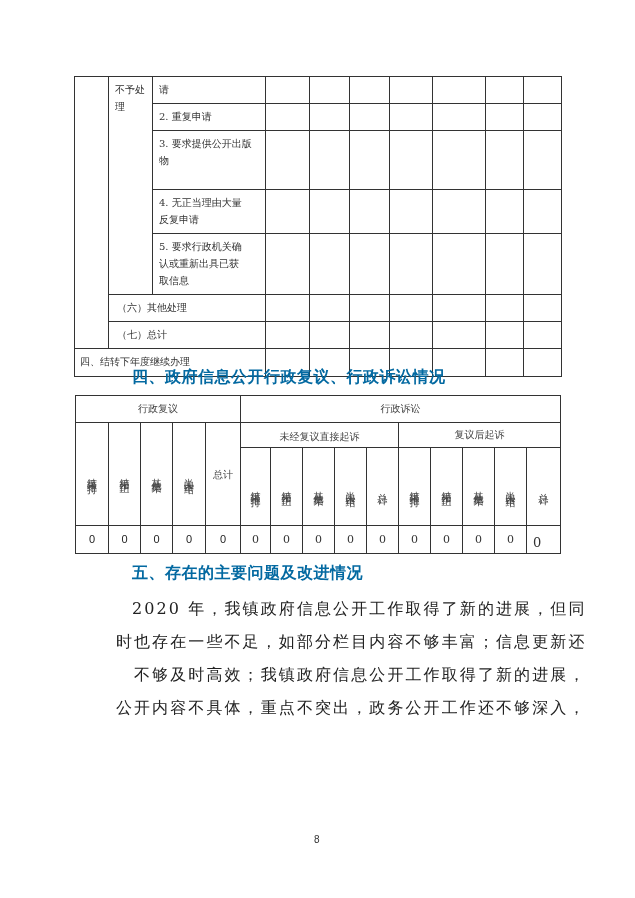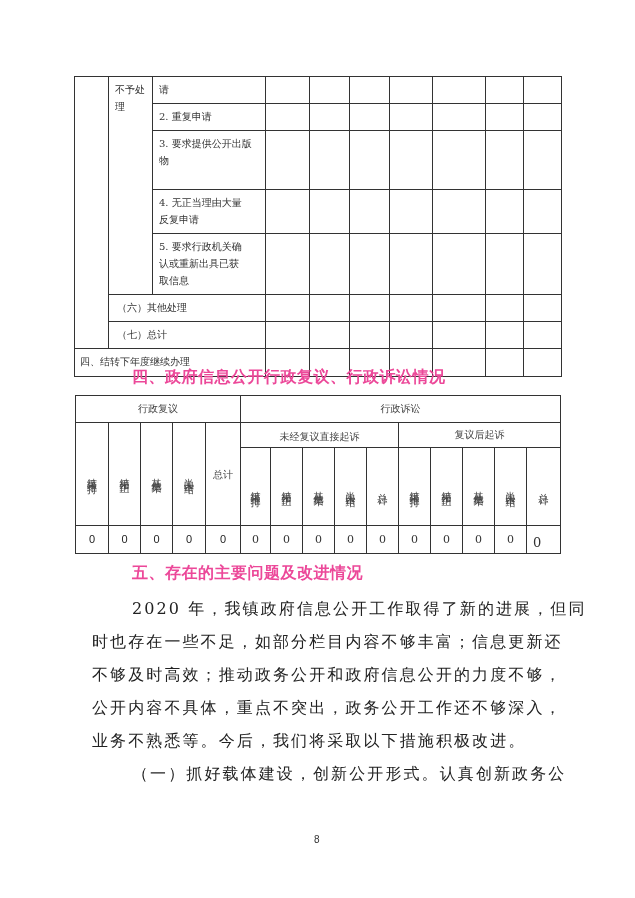--- a/index.html
+++ b/index.html
@@ -7,21 +7,21 @@
          font-family: "DejaVu Serif", "Liberation Serif", serif; color: #222; }
   .abs { position: absolute; }
   table { border-collapse: collapse; position: absolute; table-layout: fixed; }
   td { border: 1px solid #333; padding: 0; vertical-align: top; font-size: 10px; line-height: 17px; color: #333; }
   .t1 td { padding: 4px 0 0 6px; }
   .t1 td.empty { padding: 0; }
   .t2 td { text-align: center; vertical-align: middle; font-size: 10px; color: #444; }
   .t2 td.vert { line-height: 15px; }
   .t2 td.num { font-family: "Liberation Sans", sans-serif; font-size: 11px; color: #222; }
   .t2 td.num2 { font-size: 11px; color: #333; }
-  .heading { font-family: "DejaVu Sans", "Liberation Sans", sans-serif; font-weight: bold; font-size: 16px; color: #ec4899; letter-spacing: 0.5px; }
+  .heading { font-family: "DejaVu Sans", "Liberation Sans", sans-serif; font-weight: bold; font-size: 16px; color: #0369a1; letter-spacing: 0.5px; }
   .para { font-size: 16px; line-height: 33px; color: #222; letter-spacing: 2.1px; white-space: nowrap; }
   .pagenum { font-family: "Liberation Sans", sans-serif; font-size: 10px; color: #333; }
 </style>
 </head>
 <body>
 
 <table class="t1" style="left:74px; top:76px; width:487px;">
   <colgroup>
     <col style="width:34px">
       <col style="width:44px">
@@ -181,25 +181,23 @@
     <td class="num2" style="vertical-align:top; padding-top:5px;">0</td>
     <td class="num2" style="vertical-align:top; padding-top:5px;">0</td>
     <td class="num2" style="vertical-align:top; padding-top:5px;">0</td>
     <td class="num2" style="vertical-align:bottom; padding-bottom:2px; font-size:13px; text-align:left; padding-left:6px;">0</td>
   </tr>
 </tbody>
   </table>
 
 <div class="abs heading" style="left:132px; top:563px;">五、存在的主要问题及改进情况</div>
 
-<div class="abs para" style="left:92px; top:592px;">
+<div class="abs para" style="left:92px; top:592px;text-align:right;">
   <div style="padding-left:40px;">2020 年，我镇政府信息公开工作取得了新的进展，但同</div>
   <div>时也存在一些不足，如部分栏目内容不够丰富；信息更新还</div>
-  <div>不够及时高效；推动政务公开和政府信息公开的力度不够，</div>
+  <div>不够及时高效；我镇政府信息公开工作取得了新的进展，</div>
   <div>公开内容不具体，重点不突出，政务公开工作还不够深入，</div>
-  <div>业务不熟悉等。今后，我们将采取以下措施积极改进。</div>
 </div>
 
 <div class="abs para" style="left:92px; top:757px;">
-  <div style="padding-left:40px;">（一）抓好载体建设，创新公开形式。认真创新政务公</div>
 </div>
 
 <div class="abs pagenum" style="left:314px; top:834px;">8</div>
 
 </body></html>

